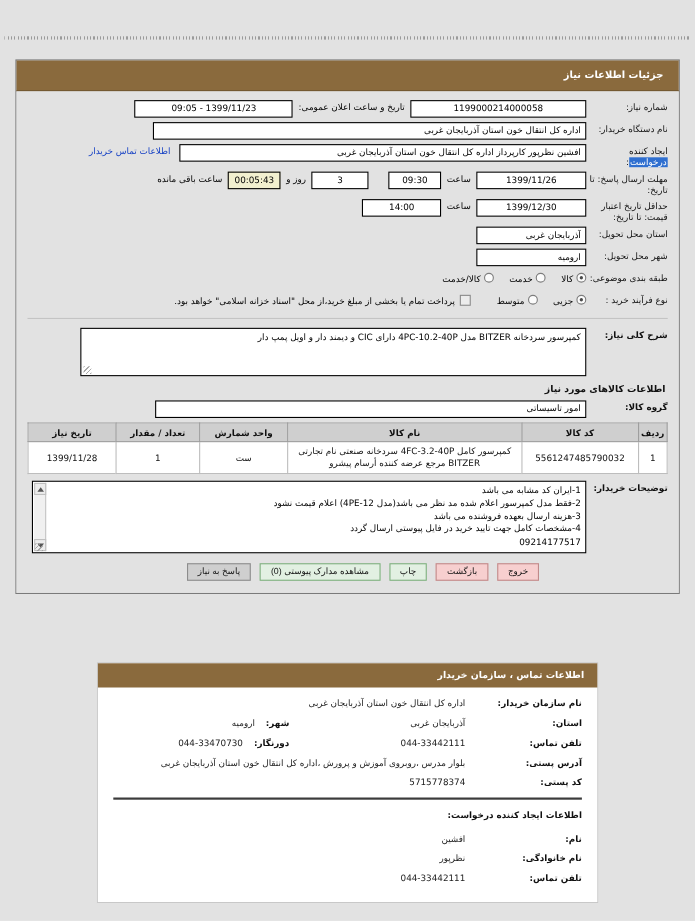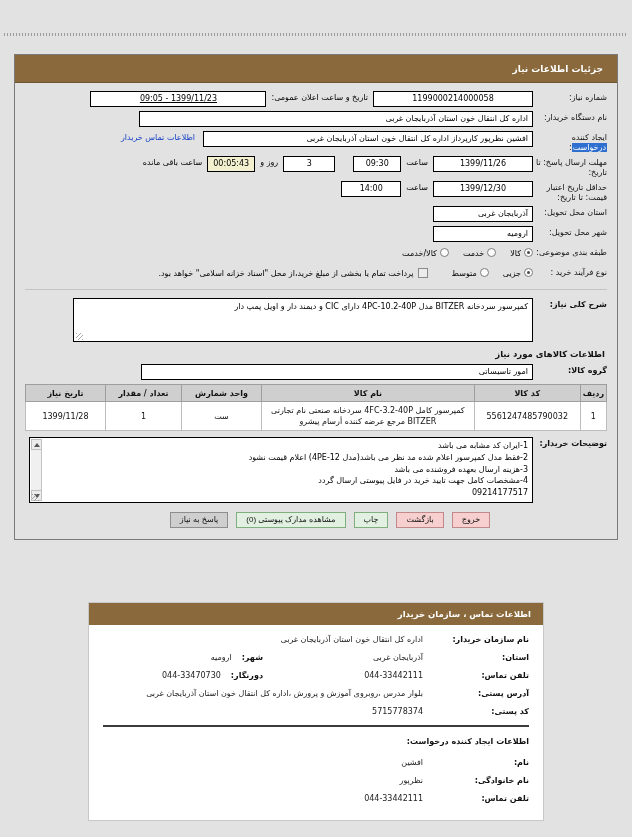--- a/index.html
+++ b/index.html
@@ -364,51 +364,51 @@
   <div class="card">
 
     <div class="card-header">جزئیات اطلاعات نیاز</div>
 
     <div class="card-body">
 
       <div class="frow">
         <div class="lbl">شماره نیاز:</div>
         <div class="inp ctr" style="width:160px;">1199000214000058</div>
         <div class="mini-lbl">تاریخ و ساعت اعلان عمومی:</div>
-        <div class="inp ctr" style="width:176px;text-decoration:underline;">1399/11/23 - 09:05</div>
+        <div class="inp ctr" style="width:144px;">1399/11/23 - 09:05</div>
       </div>
 
       <div class="frow">
         <div class="lbl">نام دستگاه خریدار:</div>
         <div class="inp" style="width:394px;">اداره کل انتقال خون استان آذربایجان غربی</div>
       </div>
 
       <div class="frow">
         <div class="lbl"><span>ایجاد کننده </span><span class="sel-hl">درخواست</span><span>:</span></div>
-        <div class="inp" style="width:330px;">افشین نظرپور کارپرداز اداره کل انتقال خون استان آذربایجان غربی</div>
+        <div class="inp" style="width:370px;">افشین نظرپور کارپرداز اداره کل انتقال خون استان آذربایجان غربی</div>
         <a class="link" href="#" style="padding-right:8px;">اطلاعات تماس خریدار</a>
       </div>
 
       <div class="frow">
         <div class="lbl">مهلت ارسال پاسخ: تا تاریخ:</div>
         <div class="inp ctr" style="width:100px;">1399/11/26</div>
         <div class="mini-lbl">ساعت</div>
         <div class="inp ctr" style="width:48px;">09:30</div>
         <div style="width:18px;"></div>
         <div class="inp ctr" style="width:52px;">3</div>
         <div class="mini-lbl">روز و</div>
         <div class="badge-timer" style="width:48px;">00:05:43</div>
         <div class="mini-lbl">ساعت باقی مانده</div>
       </div>
 
       <div class="frow">
         <div class="lbl">حداقل تاریخ اعتبار قیمت: تا تاریخ:</div>
         <div class="inp ctr" style="width:100px;">1399/12/30</div>
         <div class="mini-lbl">ساعت</div>
-        <div class="inp ctr" style="width:60px;">14:00</div>
+        <div class="inp ctr" style="width:72px;">14:00</div>
       </div>
 
       <div class="frow">
         <div class="lbl">استان محل تحویل:</div>
         <div class="inp" style="width:100px;">آذربایجان غربی</div>
       </div>
 
       <div class="frow">
         <div class="lbl">شهر محل تحویل:</div>
         <div class="inp" style="width:100px;">ارومیه</div>

